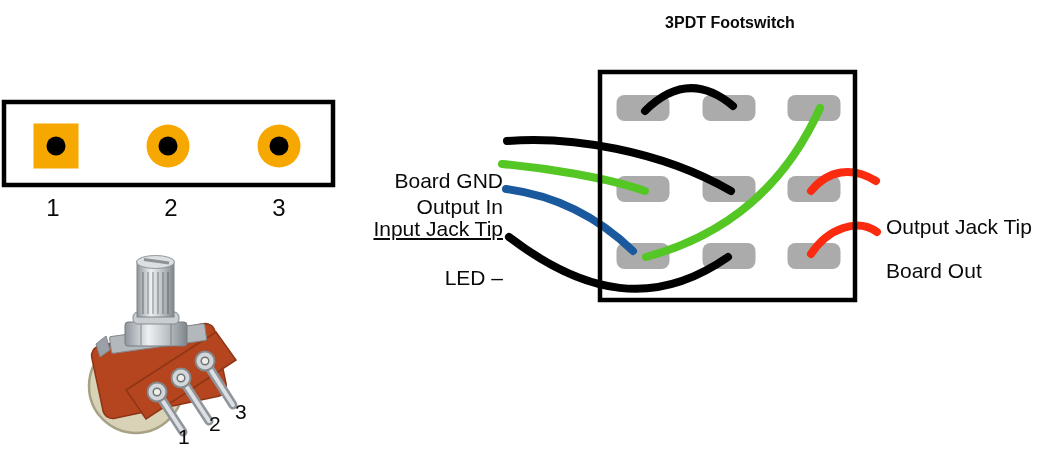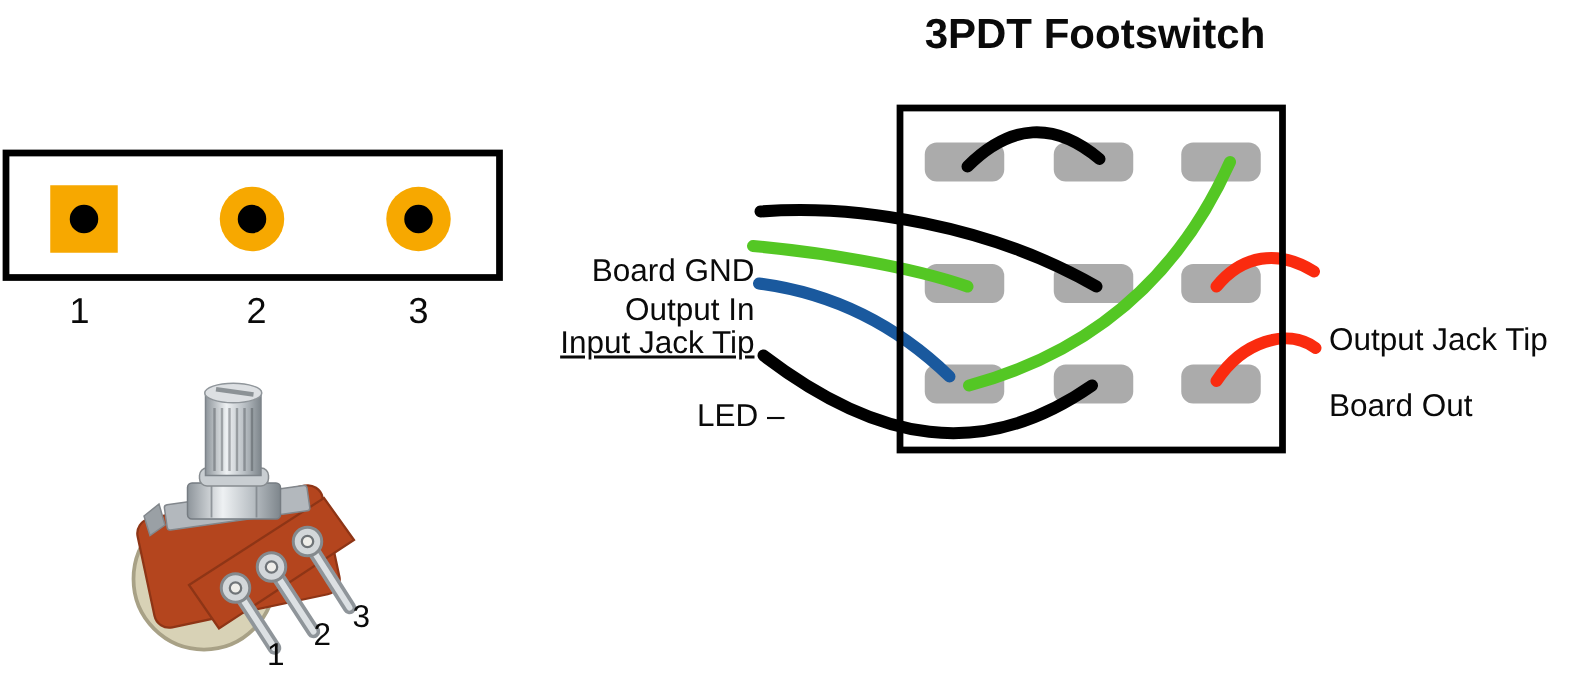--- a/index.html
+++ b/index.html
@@ -3,21 +3,21 @@
 <meta charset="utf-8">
 <style>
   html,body{margin:0;padding:0;background:#ffffff;}
   .stage{
     position:relative;width:1056px;height:454px;background:#ffffff;
     font-family:"Liberation Sans","DejaVu Sans",sans-serif;color:#0a0a0a;overflow:hidden;
   }
   .diagram-svg{position:absolute;left:0;top:0;}
   .lbl{position:absolute;font-size:21px;line-height:23px;white-space:nowrap;margin-top:39px;}
   .lbl.ra{text-align:right;}
-  .title{position:absolute;font-size:28px;line-height:26px;font-weight:bold;text-align:center;}
+  .title{position:absolute;font-size:16px;line-height:26px;font-weight:bold;text-align:center;}
   .num{position:absolute;font-size:24px;line-height:26px;text-align:center;width:36px;}
   .pnum{position:absolute;font-size:21px;line-height:23px;}
 </style>
 </head>
 <body>
 
 <div class="stage">
 
   <svg class="diagram-svg" width="1056" height="454" viewBox="0 0 1056 454">
     <defs>
@@ -109,21 +109,21 @@
 
   <div class="title" style="left:600px;top:10px;width:260px;">3PDT Footswitch</div>
 
   <div class="num" style="left:35px;top:195px;">1</div>
   <div class="num" style="left:153px;top:195px;">2</div>
   <div class="num" style="left:261px;top:195px;">3</div>
 
   <div class="lbl ra" style="right:553px;top:130px;">Board GND</div>
   <div class="lbl ra" style="right:553px;top:156px;">Output In</div>
   <div class="lbl ra" style="right:553px;top:178px;text-decoration:underline;">Input Jack Tip</div>
-  <div class="lbl ra" style="right:533px;top:227px;">LED –</div>
+  <div class="lbl ra" style="right:553px;top:227px;">LED –</div>
 
   <div class="lbl" style="left:886px;top:220px;">Board Out</div>
   <div class="lbl" style="left:886px;top:176px;">Output Jack Tip</div>
 
   <div class="pnum" style="left:178px;top:425px;">1</div>
   <div class="pnum" style="left:209px;top:412px;">2</div>
   <div class="pnum" style="left:235px;top:400px;">3</div>
 
 </div>
 

